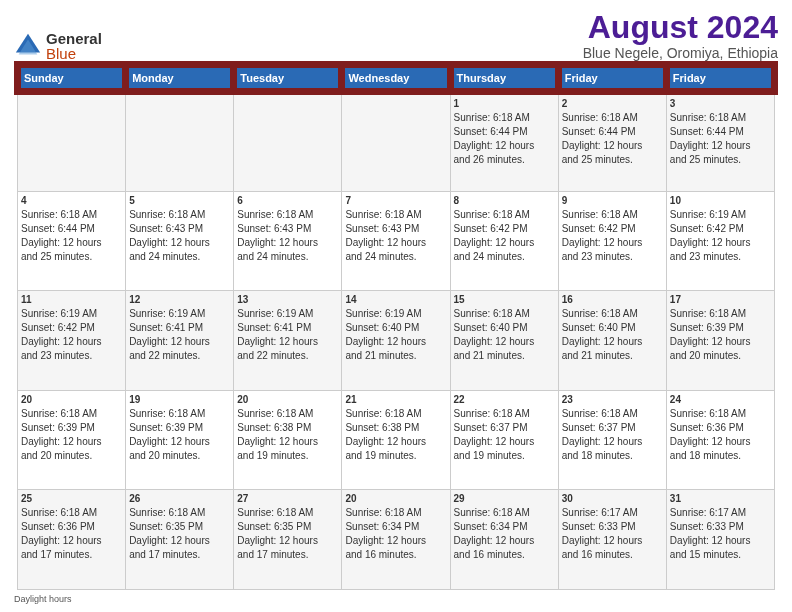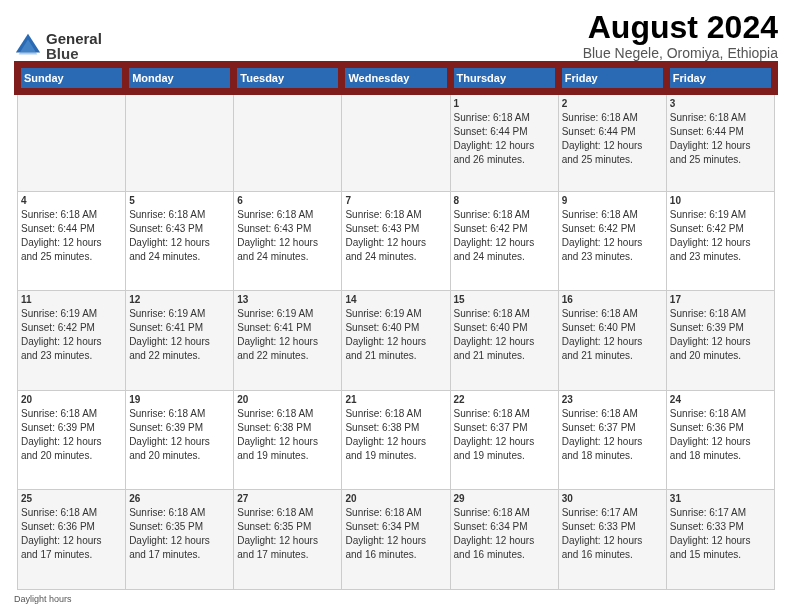--- a/index.html
+++ b/index.html
@@ -32,34 +32,34 @@
       flex-direction: column;
       line-height: 1;
     }
     .logo-general {
       font-size: 15px;
       font-weight: bold;
       color: #333;
     }
     .logo-blue {
       font-size: 15px;
-      font-weight: bold;
-      color: #404040;
+      font-weight: normal;
+      color: #c2410c;
     }
     .logo-icon {
       width: 28px;
       height: 28px;
     }
     .title-block {
       text-align: right;
     }
     .main-title {
       font-size: 32px;
       font-weight: bold;
-      color: #000000;
+      color: #4c1d95;
       line-height: 1.1;
     }
     .subtitle {
       font-size: 14px;
       color: #555;
     }
     .calendar-table {
       width: 100%;
       border-collapse: collapse;
       flex: 1;

